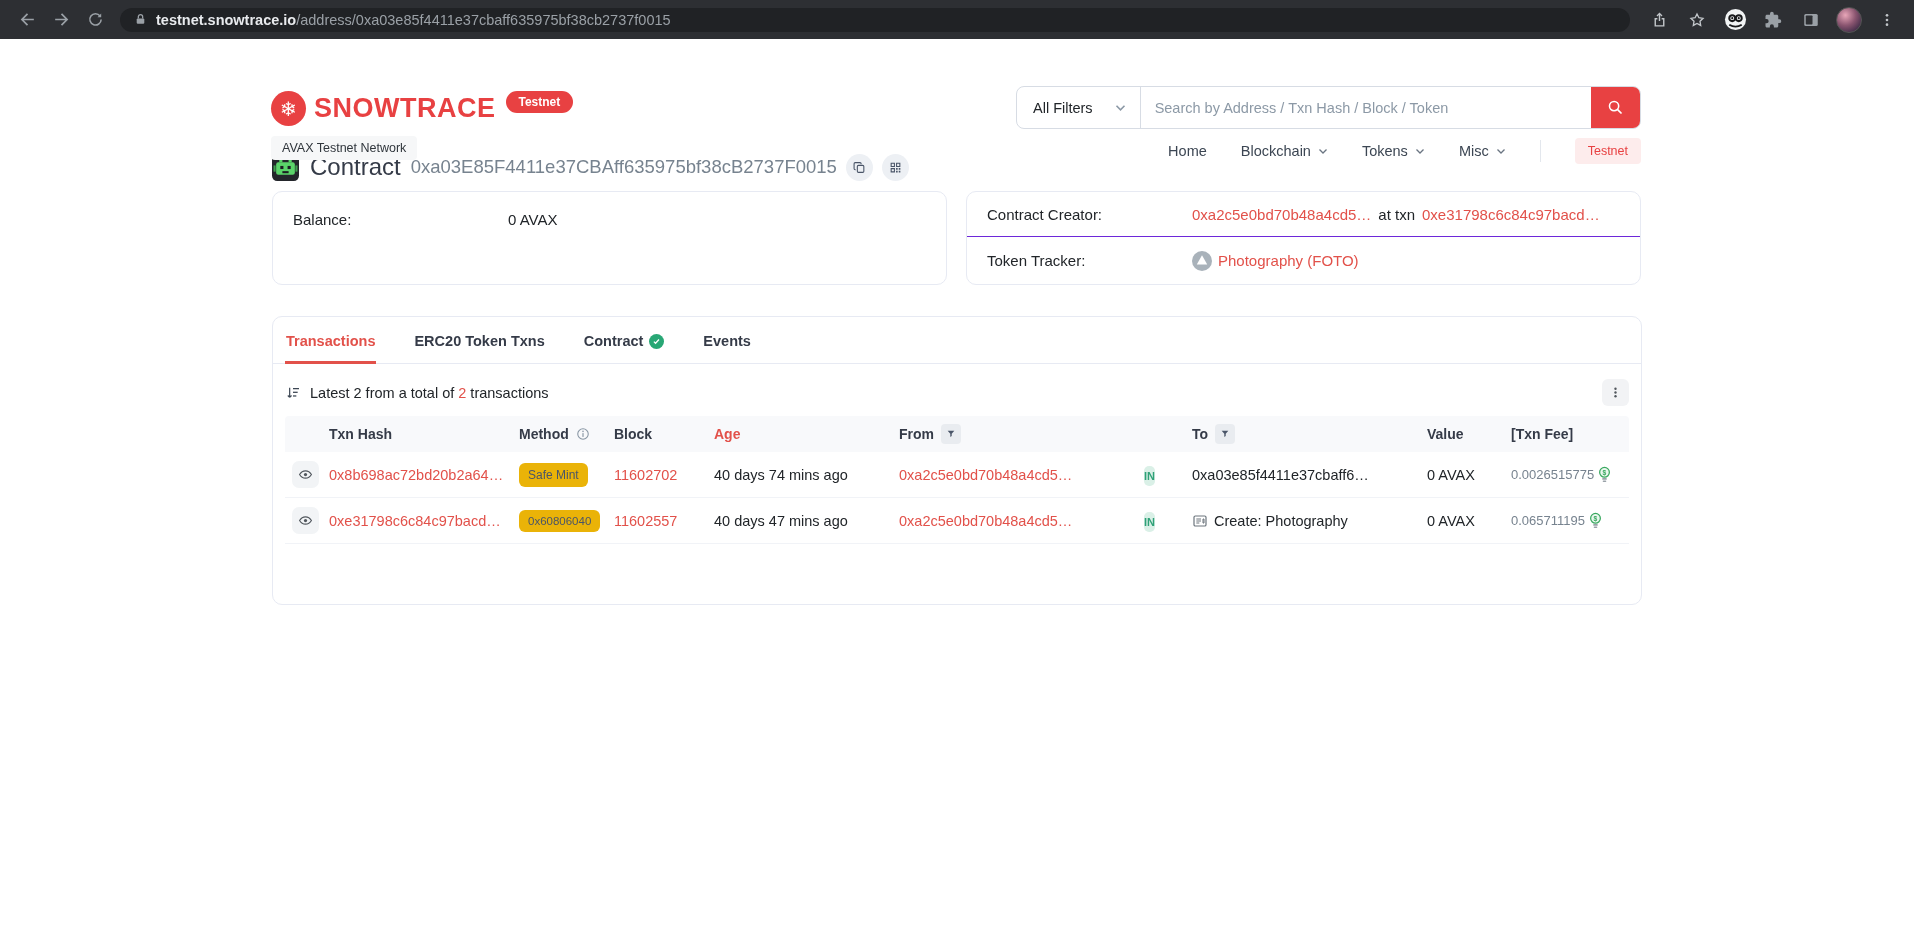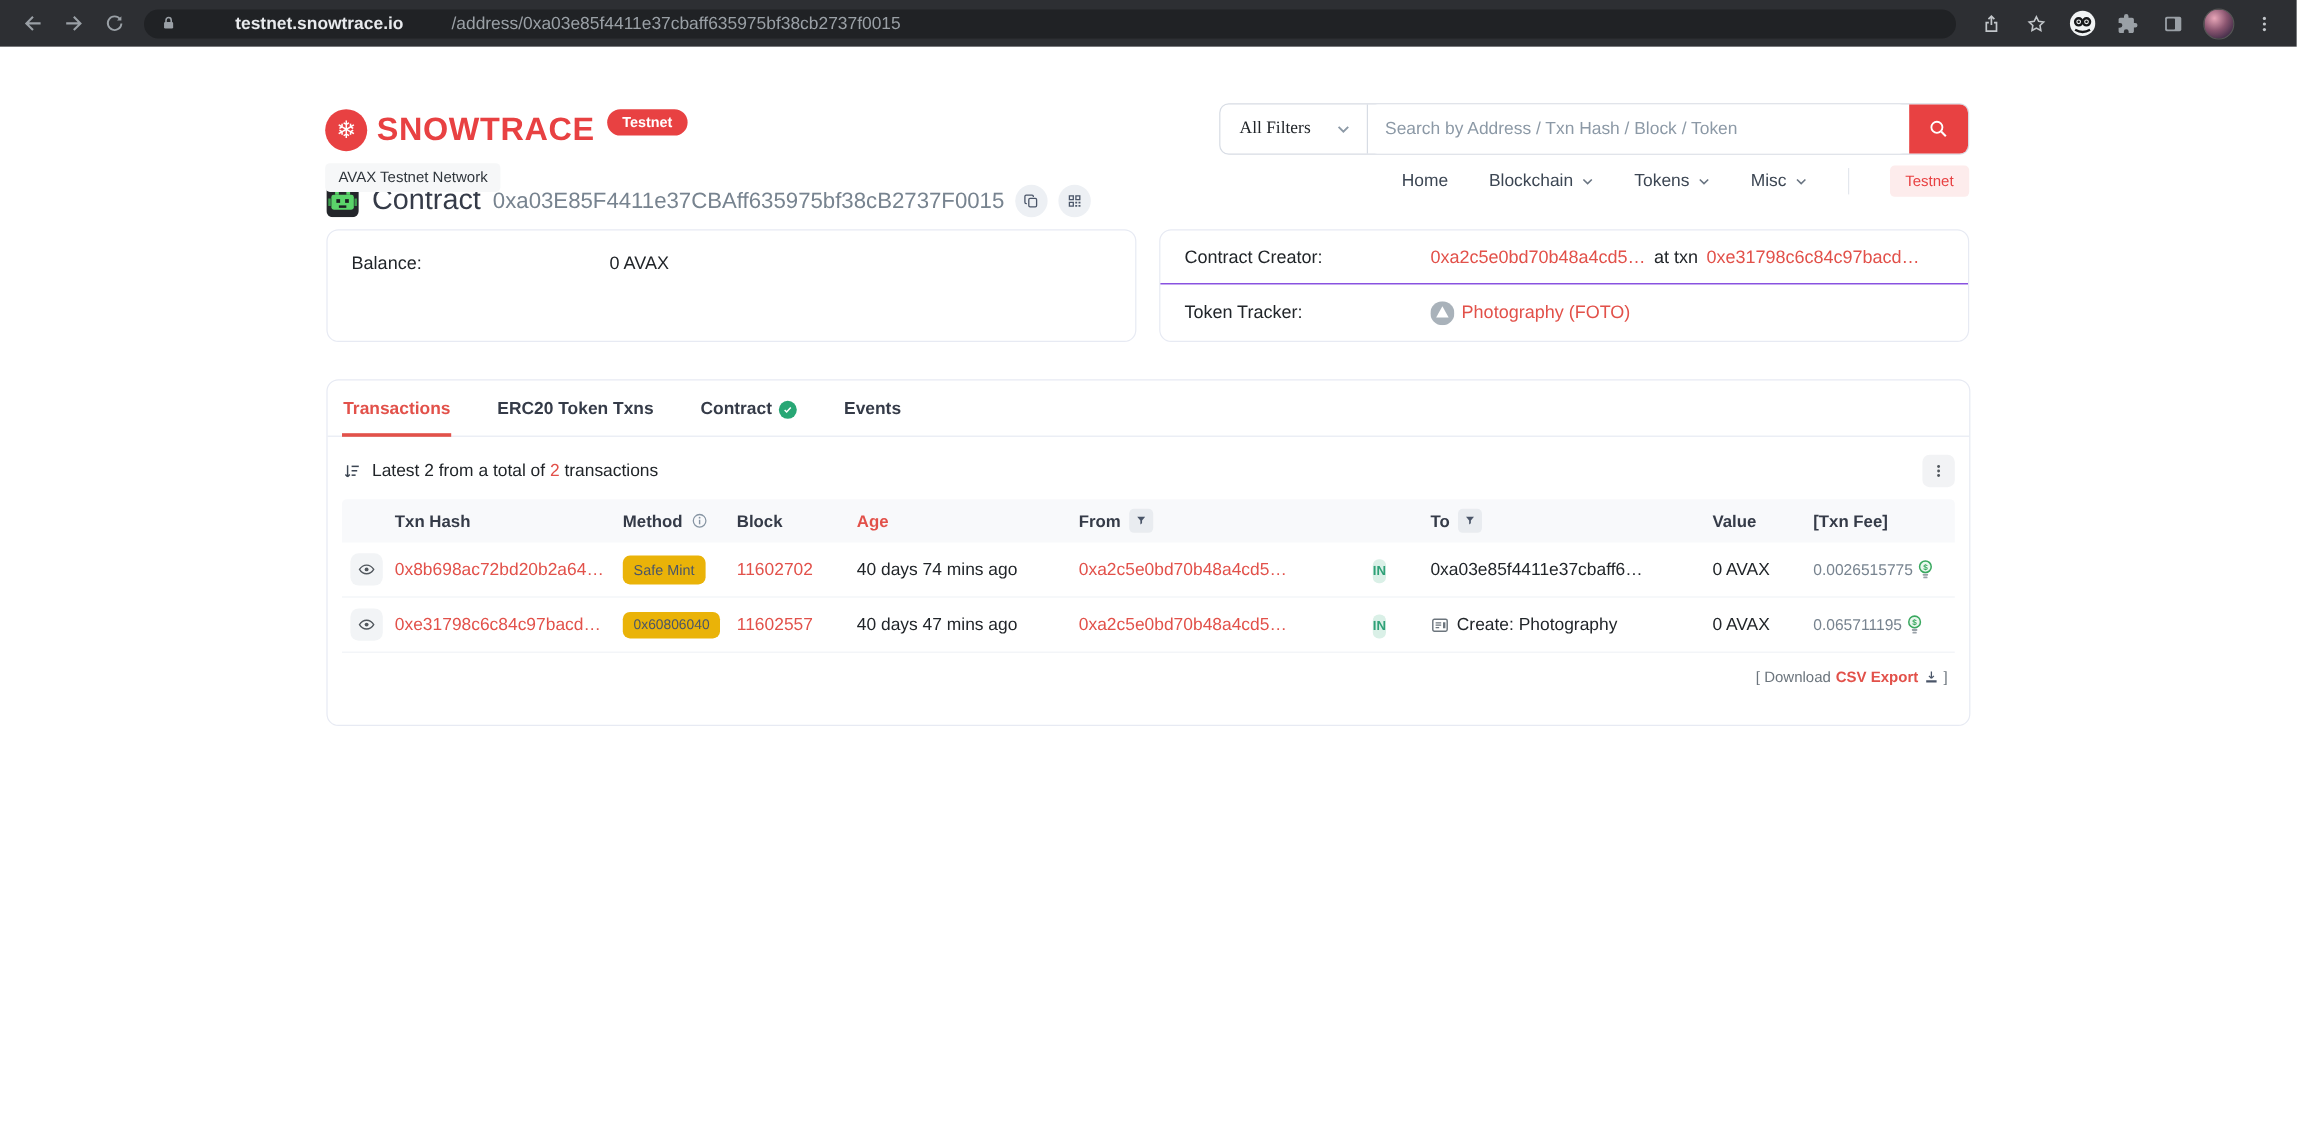--- a/index.html
+++ b/index.html
@@ -4,35 +4,35 @@
 <style>
   * { box-sizing: border-box; margin: 0; padding: 0; }
   html,body { width:1914px; height:941px; overflow:hidden; }
   body { font-family:"Liberation Sans","DejaVu Sans",sans-serif; background:#fff; color:#212529; }
   svg { display:block; }
   .clickable { cursor:pointer; }
 
   
   .browser { height:39px; background:#2d2f33; display:flex; align-items:center; padding:0 10px; }
   .nav-ico { width:34px; height:30px; display:flex; align-items:center; justify-content:center; flex:0 0 auto; }
-  .urlbar { flex:1 1 auto; height:24px; background:#202225; border-radius:15px; display:flex; align-items:center; padding:0 14px; margin:0 12px 0 8px; overflow:hidden; white-space:nowrap;gap:40px; }
+  .urlbar { flex:1 1 auto; height:24px; background:#202225; border-radius:15px; display:flex; align-items:center; padding:0 14px; margin:0 12px 0 8px; overflow:hidden; white-space:nowrap; }
   .url-domain { color:#e8eaed; font-weight:700; font-size:14.5px; margin-left:9px; }
   .url-path { color:#9aa0a6; font-size:14.5px; }
   .chrome-right { display:flex; align-items:center; gap:4px; flex:0 0 auto; }
   .avatar { width:26px; height:26px; border-radius:50%; background:radial-gradient(circle at 35% 30%, #e8a6b8 0%, #8a5570 45%, #30233f 90%); border:1px solid #555; }
 
   
   .site-header { position:relative; height:98px; background:#fff; }
   .logo-wrap { position:absolute; left:271px; top:52px; display:flex; align-items:center; }
   .logo-circle { width:35px; height:35px; border-radius:50%; background:#e84142; color:#fff; display:flex; align-items:center; justify-content:center; font-size:20px; }
   .logo-text { color:#e84142; font-size:27px; font-weight:700; letter-spacing:.5px; margin-left:8px; }
   .logo-badge { background:#e84142; color:#fff; font-size:12px; font-weight:700; padding:4px 13px; border-radius:12px; margin-left:10px; transform:translateY(-7px); }
   .network-pill { position:absolute; left:271px; top:97px; background:#f6f7f8; color:#30363c; font-size:12.5px; padding:5px 11px; border-radius:4px; }
   .search { position:absolute; left:1016px; top:47px; width:625px; height:43px; border:1px solid #d7dce4; border-radius:8px; display:flex; align-items:stretch; background:#fff; }
-  .search-filter { display:flex; align-items:center; gap:22px; padding:0 14px 0 16px; font-size:14.5px; color:#212529; border-right:1px solid #d7dce4;font-family:Liberation Serif, serif; }
+  .search-filter { display:flex; align-items:center; gap:22px; padding:0 14px 0 16px; font-size:14.5px; color:#212529; border-right:1px solid #d7dce4; }
   .search-input { flex:1; border:none; outline:none; padding:0 14px; font-size:14.5px; font-family:inherit; color:#212529; border-radius:8px; }
   .search-input::placeholder { color:#8c99a6; }
   .search-btn { width:49px; background:#e84142; border:none; border-radius:0 7px 7px 0; display:flex; align-items:center; justify-content:center; }
   .main-nav { position:absolute; right:273px; top:99px; display:flex; align-items:center; gap:34px; }
   .nav-item { font-size:14.5px; color:#3c4653; display:flex; align-items:center; gap:7px; }
   .nav-divider { width:1px; height:22px; background:#e3e7ed; }
   .nav-testnet { background:#fdecec; color:#e84142; font-size:12.5px; padding:6px 13px; border-radius:4px; }
 
   
   .container { width:1370px; margin:0 auto; }
@@ -397,23 +397,14 @@
           <svg width="13" height="18" viewBox="0 0 14 20" class="clickable">
               <circle cx="7" cy="7" r="5.4" fill="#eaf7ee" stroke="#39a85f" stroke-width="1.4"></circle>
               <text x="7" y="9.6" font-size="7.5" font-weight="bold" fill="#39a85f" text-anchor="middle">$</text>
               <rect x="4.4" y="13.4" width="5.2" height="2" rx="1" fill="#99a1a8"></rect>
               <rect x="5" y="16" width="4" height="1.7" rx="0.8" fill="#99a1a8"></rect>
             </svg>
         </span>
       </div>
     </div>
 
-    <div class="csv-row">
-      <span>[ Download</span>
-      <a class="csv-link clickable">CSV Export</a>
-      <svg width="13" height="13" viewBox="0 0 24 24">
-          <path d="M12 3v10M12 13.5L8.2 9.7M12 13.5l3.8-3.8" stroke="#4a5568" stroke-width="2" fill="none"></path>
-          <path d="M4 16.5h16V20H4z" fill="#4a5568"></path>
-        </svg>
-      <span>]</span>
-    </div>
   </section>
 </main>
 
 </body></html>

